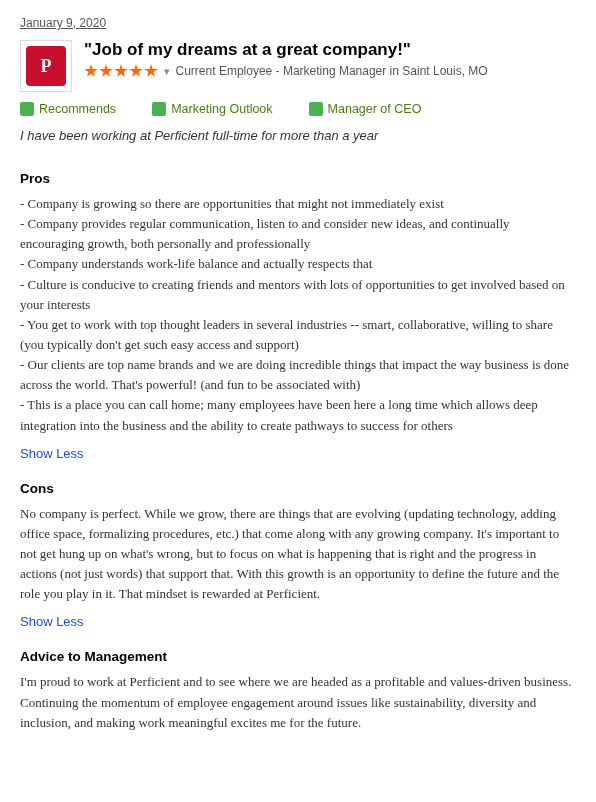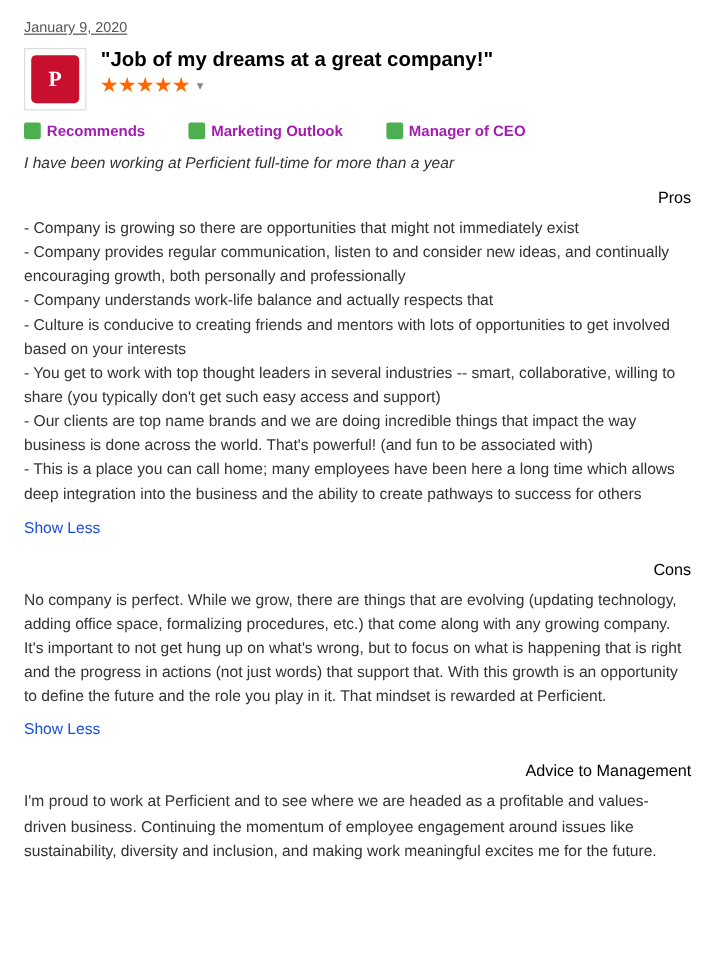--- a/index.html
+++ b/index.html
@@ -86,48 +86,47 @@
       align-items: center;
       gap: 8px;
       margin: 8px 0 12px 0;
       flex-wrap: wrap;
     }
     .badge {
       display: flex;
       align-items: center;
       gap: 5px;
       font-size: 12.5px;
-      color: #a21caf;
-      font-weight: bold;
+      color: #4d7c0f;
     }
     .badge-dot {
       width: 14px;
       height: 14px;
       background: #4caf50;
       border-radius: 2px;
       flex-shrink: 0;
     }
     .intro-text {
       font-size: 13px;
       color: #333;
-      margin-bottom: 14px;
+      margin-bottom: 28px;
       font-style: italic;
     }
     .section-title {
       font-size: 13.5px;
-      font-weight: normal;
+      font-weight: bold;
       color: #000;
       margin-bottom: 8px;
-      text-align: right;
     }
     .section-text {
       font-size: 13px;
       color: #333;
       line-height: 1.55;
       margin-bottom: 10px;
+      font-family: Liberation Serif, serif;
     }
     .show-less {
       color: #1d4ed8;
       font-size: 13px;
       cursor: pointer;
       margin-bottom: 14px;
       display: inline-block;
     }
     .divider-space {
       margin-bottom: 6px;
@@ -150,20 +149,21 @@
     <div class="review-title">"Job of my dreams at a great company!"</div>
     <div class="stars-row">
       <div class="stars">
         <div class="star"></div>
         <div class="star"></div>
         <div class="star"></div>
         <div class="star"></div>
         <div class="star"></div>
       </div>
       <span class="dropdown-arrow">▾</span>
+      <span class="reviewer-info">Current Employee - Marketing Manager in Saint Louis, MO</span>
     </div>
   </div>
 </div>
 
 <div class="badges-row">
   <div class="badge">
     <div class="badge-dot"></div>
     <span>Recommends</span>
   </div>
   <div style="width:20px;"></div>

